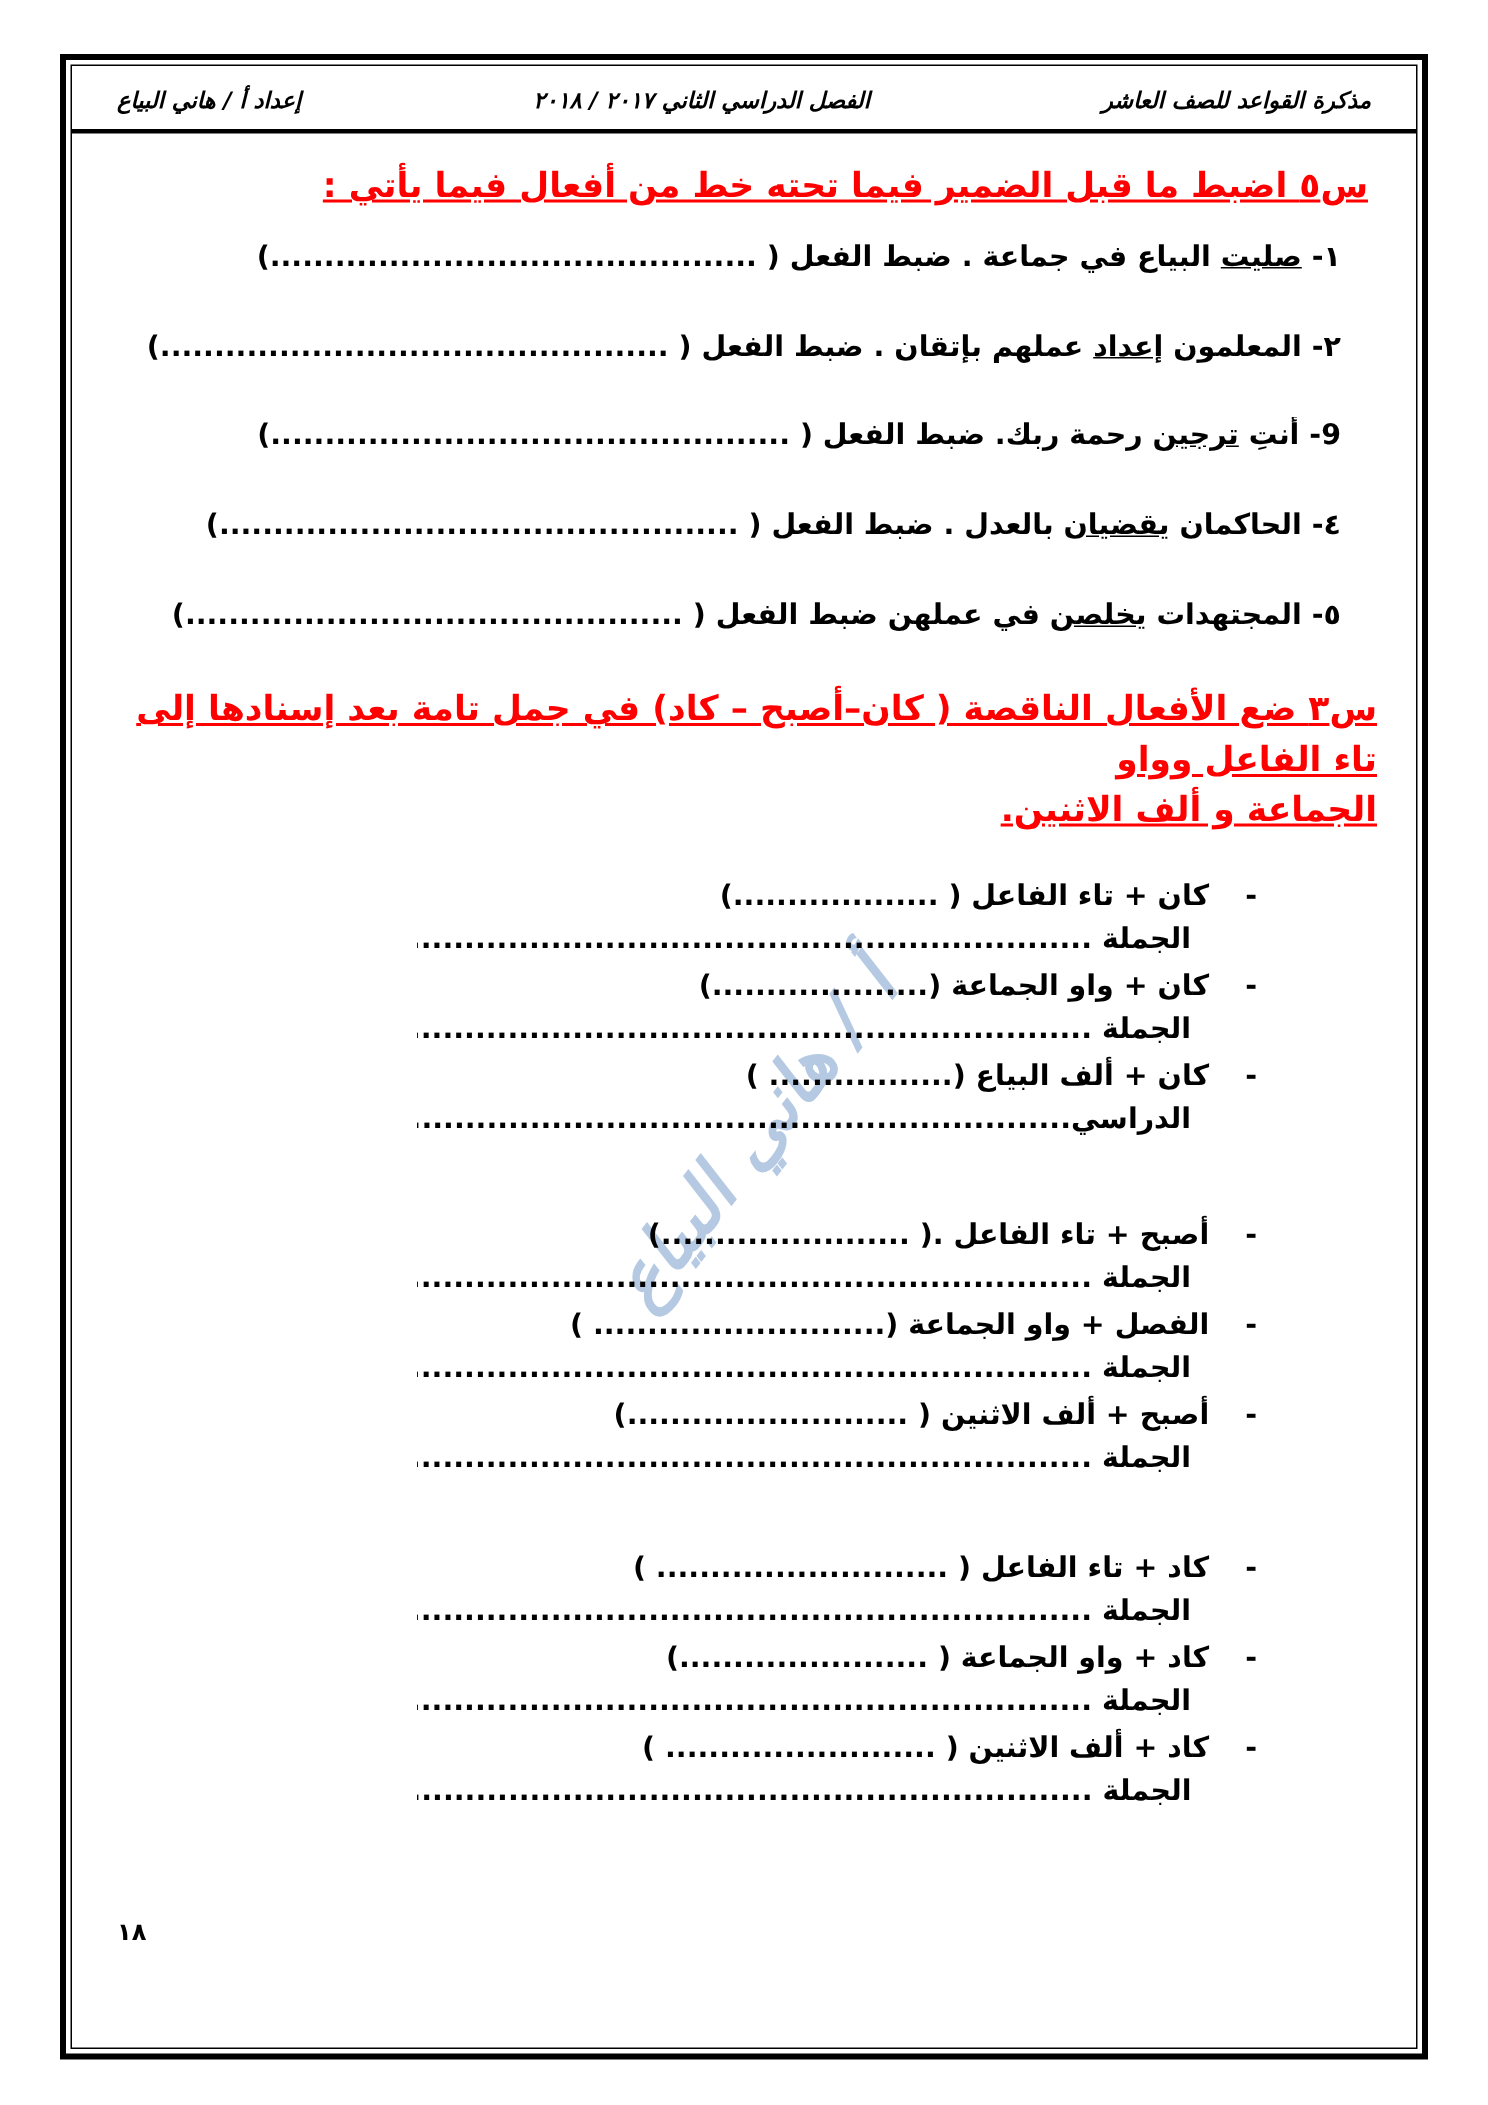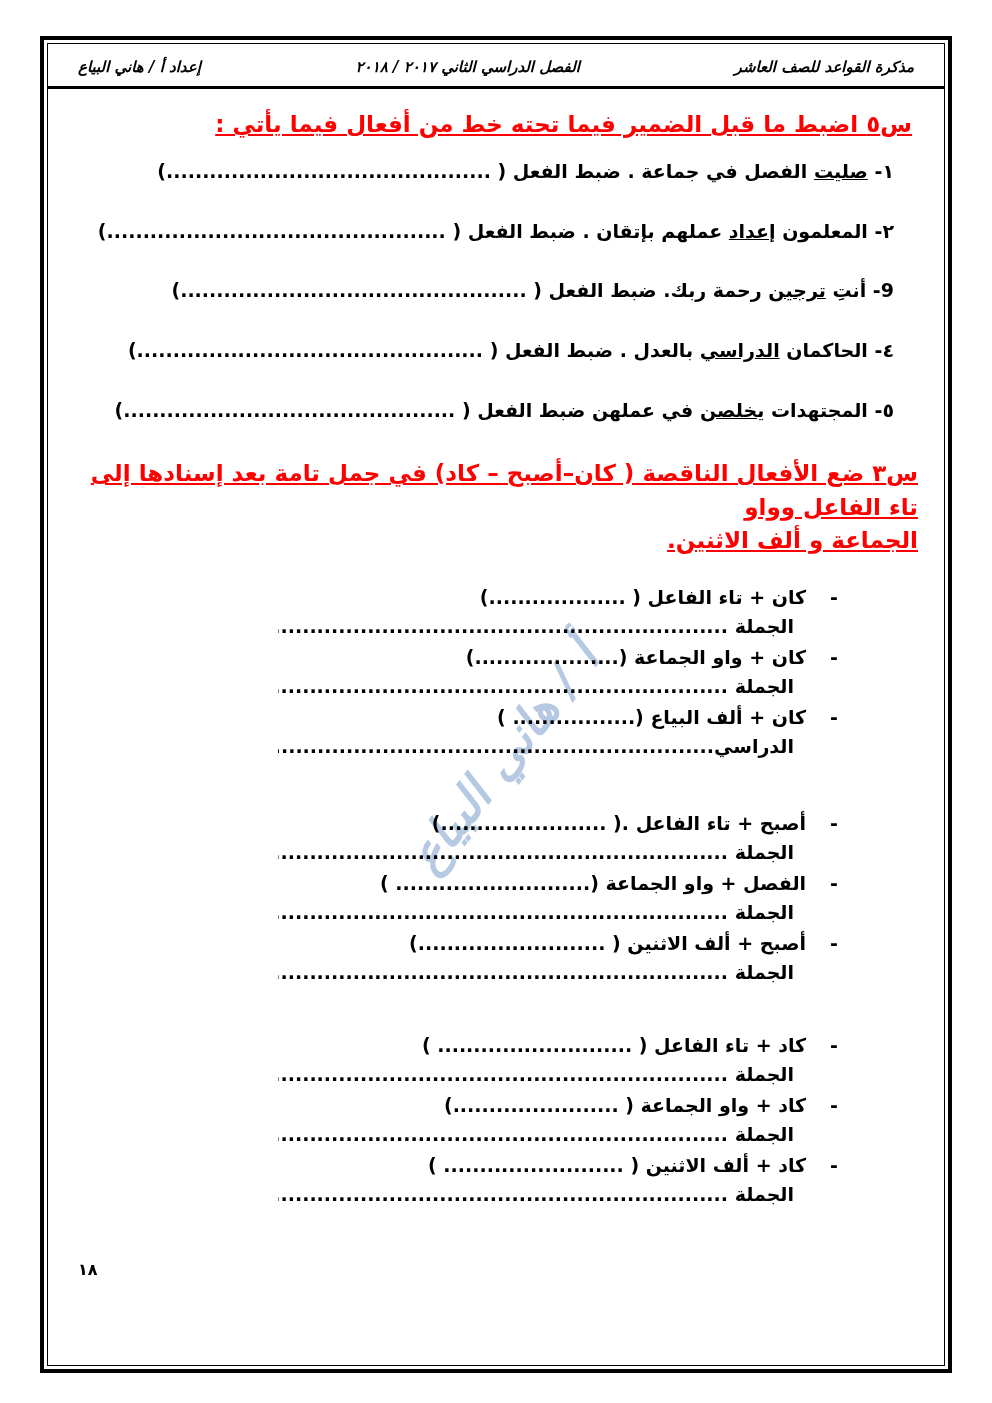--- a/index.html
+++ b/index.html
@@ -32,47 +32,47 @@
   .entry-jumla{
     font-size:19px;line-height:29px;margin-right:44px;text-align:right;
     white-space:nowrap;overflow:hidden;
   }
   .watermark{
     position:absolute;top:685px;left:318px;z-index:0;
     font-size:48px;font-style:italic;letter-spacing:3px;
     color:#9db8d9;opacity:.75;white-space:nowrap;
     transform:rotate(-52deg);transform-origin:center;
   }
-  .page-num{position:absolute;bottom:86px;left:30px;font-size:16px;}
+  .page-num{position:absolute;bottom:68px;left:30px;font-size:16px;}
 </style>
 </head>
 <body>
 
 <div class="outer-frame">
   <div class="inner-frame">
 
     <div class="watermark">أ / هاني البياع</div>
 
     <div class="header">
       <div>مذكرة القواعد للصف العاشر</div>
       <div>الفصل الدراسي الثاني ٢٠١٧ / ٢٠١٨</div>
       <div>إعداد أ / هاني البياع</div>
     </div>
 
     <div class="content">
 
       <div id="q5-title" class="h-red">س٥ اضبط ما قبل الضمير فيما تحته خط من أفعال فيما يأتي :</div>
 
-      <div class="q5-item"><span>١- </span><span class="u">صليت</span><span> الفصل في جماعة . ضبط الفعل ( .............................................)</span></div>
+      <div class="q5-item"><span>١- </span><span class="u">صليت</span><span> البياع في جماعة . ضبط الفعل ( .............................................)</span></div>
 
       <div class="q5-item"><span>٢- المعلمون </span><span class="u">إعداد</span><span> عملهم بإتقان . ضبط الفعل ( ...............................................)</span></div>
 
       <div class="q5-item"><span>9- أنتِ </span><span class="u">ترجين</span><span> رحمة ربك.      ضبط الفعل ( ................................................)</span></div>
 
-      <div class="q5-item"><span>٤- الحاكمان </span><span class="u">الدراسي</span><span> بالعدل .   ضبط الفعل ( ................................................)</span></div>
+      <div class="q5-item"><span>٤- الحاكمان </span><span class="u">يقضيان</span><span> بالعدل .   ضبط الفعل ( ................................................)</span></div>
 
       <div class="q5-item"><span>٥- المجتهدات </span><span class="u">يخلصن</span><span> في عملهن  ضبط الفعل ( ..............................................)</span></div>
 
       <div id="q3-title">
         <div class="h-red">س٣ ضع الأفعال الناقصة ( كان–أصبح – كاد) في جمل تامة بعد إسنادها إلى تاء الفاعل وواو</div>
         <div class="h-red">الجماعة و ألف الاثنين.</div>
       </div>
 
       <div class="entries">
 

